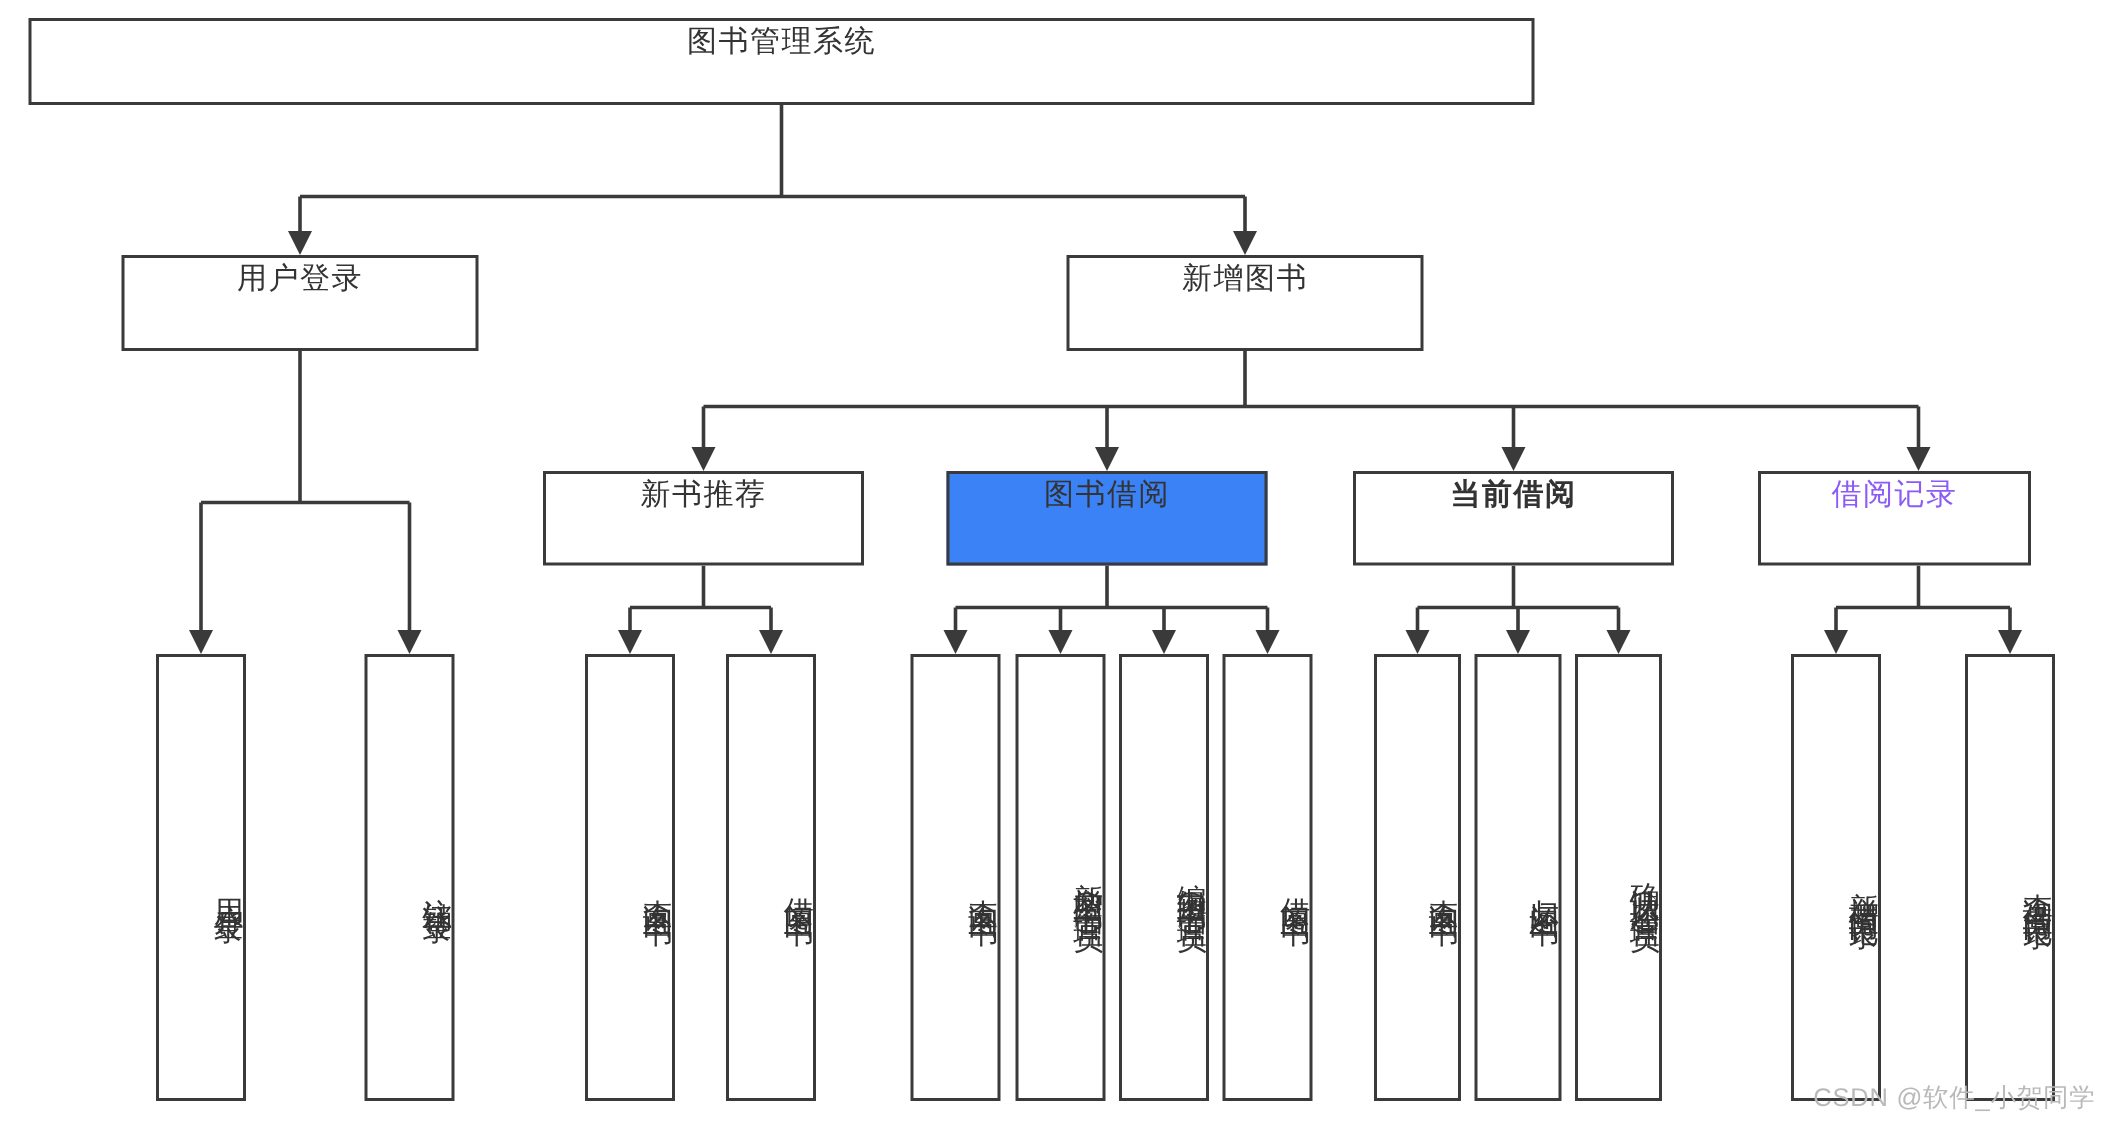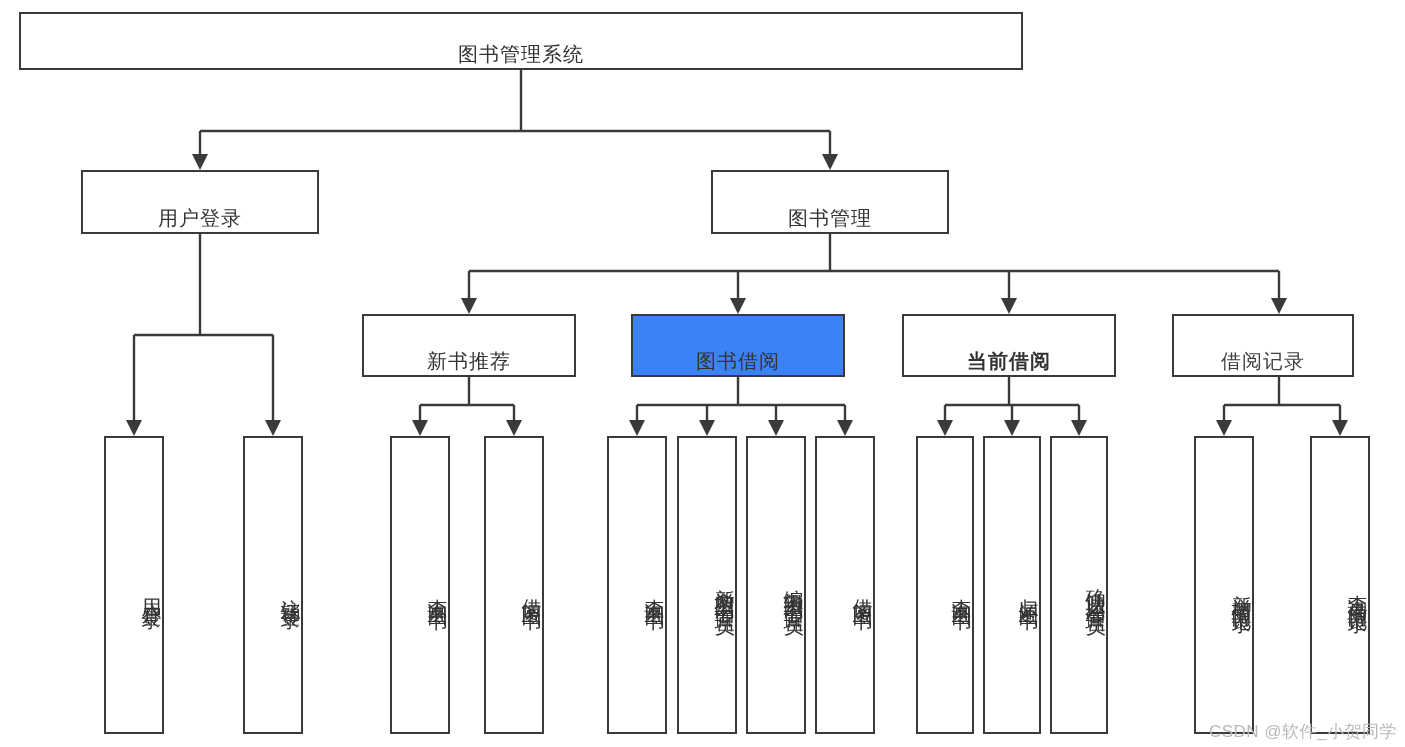--- a/index.html
+++ b/index.html
@@ -1,21 +1,21 @@
 <!DOCTYPE html>
 <html><head>
 <meta charset="utf-8">
 <style>
   html,body{margin:0;padding:0;background:#ffffff;}
   body{width:1405px;height:747px;overflow:hidden;
        font-family:"Liberation Sans","DejaVu Sans",sans-serif;}
   #diagram{position:relative;width:1405px;height:747px;background:#fff;}
   svg.wires{position:absolute;left:0;top:0;width:1405px;height:747px;}
   .node{position:absolute;box-sizing:border-box;background:#ffffff;
-        border:2px solid #3a3a3a;display:flex;align-items:flex-end;
+        border:2px solid #3a3a3a;display:flex;align-items:flex-start;
         justify-content:center;color:#333333;}
   .node.h{font-size:20px;letter-spacing:1px;}
   .node.v{writing-mode:vertical-rl;text-orientation:upright;
           font-size:20px;letter-spacing:4px;padding-top:12px;
           align-items:flex-start;justify-content:center;line-height:1.05;}
   .node-label{display:block;white-space:pre;}
   .node.v .node-label{writing-mode:vertical-rl;text-orientation:upright;}
   .watermark{position:absolute;right:8px;bottom:4px;font-size:17px;
              color:#b9b9b9;letter-spacing:0.5px;white-space:nowrap;
              pointer-events:none;margin-left:40px;}
@@ -79,32 +79,32 @@
       <polygon points="1332,420 1348,420 1340,436" fill="#3a3a3a"></polygon>
     </svg>
   <div id="nodes">
       <div class="node h" style="left: 19px; top: 12px; width: 1004px; height: 58px; border-color: rgb(58, 58, 58); background: rgb(255, 255, 255); color: rgb(51, 51, 51);">
         <span class="node-label">图书管理系统</span>
       </div>
       <div class="node h" style="left: 81px; top: 170px; width: 238px; height: 64px; border-color: rgb(58, 58, 58); background: rgb(255, 255, 255); color: rgb(51, 51, 51);">
         <span class="node-label">用户登录</span>
       </div>
       <div class="node h" style="left: 711px; top: 170px; width: 238px; height: 64px; border-color: rgb(58, 58, 58); background: rgb(255, 255, 255); color: rgb(51, 51, 51);">
-        <span class="node-label">图书管理</span>
+        <span class="node-label">新增图书</span>
       </div>
       <div class="node h" style="left: 362px; top: 314px; width: 214px; height: 63px; border-color: rgb(58, 58, 58); background: rgb(255, 255, 255); color: rgb(51, 51, 51);">
         <span class="node-label">新书推荐</span>
       </div>
       <div class="node h" style="left: 631px; top: 314px; width: 214px; height: 63px; border-color: rgb(58, 58, 58); background: #3b82f6; color: rgb(51, 51, 51);">
         <span class="node-label">图书借阅</span>
       </div>
       <div class="node h" style="left: 902px; top: 314px; width: 214px; height: 63px; border-color: rgb(58, 58, 58); background: rgb(255, 255, 255); color: rgb(51, 51, 51); font-weight: bold;">
         <span class="node-label">当前借阅</span>
       </div>
-      <div class="node h" style="left: 1172px; top: 314px; width: 182px; height: 63px; border-color: rgb(58, 58, 58); background: rgb(255, 255, 255); color: #404040;">
+      <div class="node h" style="left: 1172px; top: 314px; width: 182px; height: 63px; border-color: rgb(58, 58, 58); background: rgb(255, 255, 255); color: #8b5cf6;">
         <span class="node-label">借阅记录</span>
       </div>
       <div class="node v" style="left: 104px; top: 436px; width: 60px; height: 298px; border-color: rgb(58, 58, 58); background: rgb(255, 255, 255); color: rgb(51, 51, 51);">
         <span class="node-label">用户登录</span>
       </div>
       <div class="node v" style="left: 243px; top: 436px; width: 60px; height: 298px; border-color: rgb(58, 58, 58); background: rgb(255, 255, 255); color: rgb(51, 51, 51);">
         <span class="node-label">注销登录</span>
       </div>
       <div class="node v" style="left: 390px; top: 436px; width: 60px; height: 298px; border-color: rgb(58, 58, 58); background: rgb(255, 255, 255); color: rgb(51, 51, 51);">
         <span class="node-label">查询图书</span>

